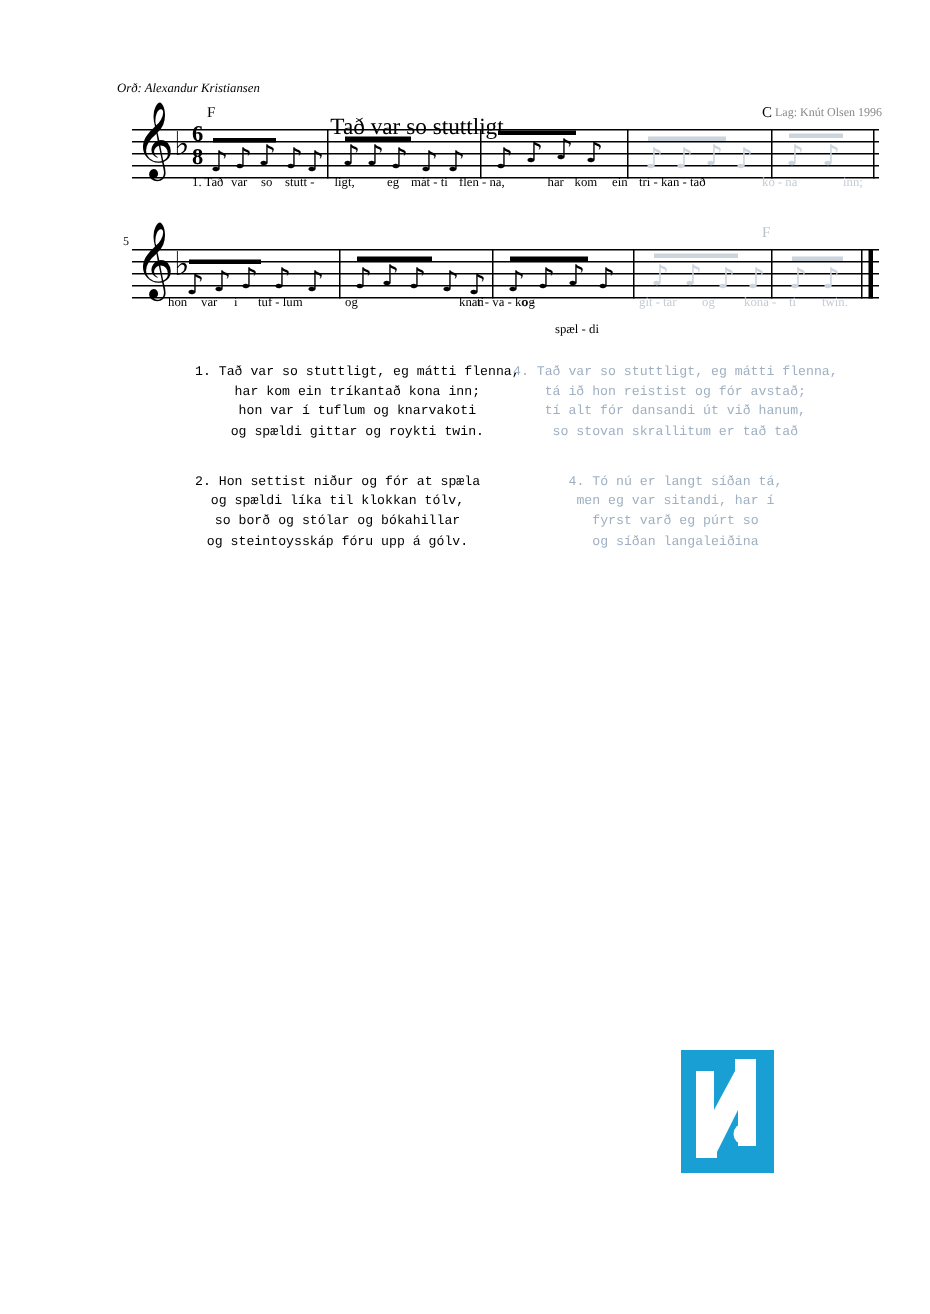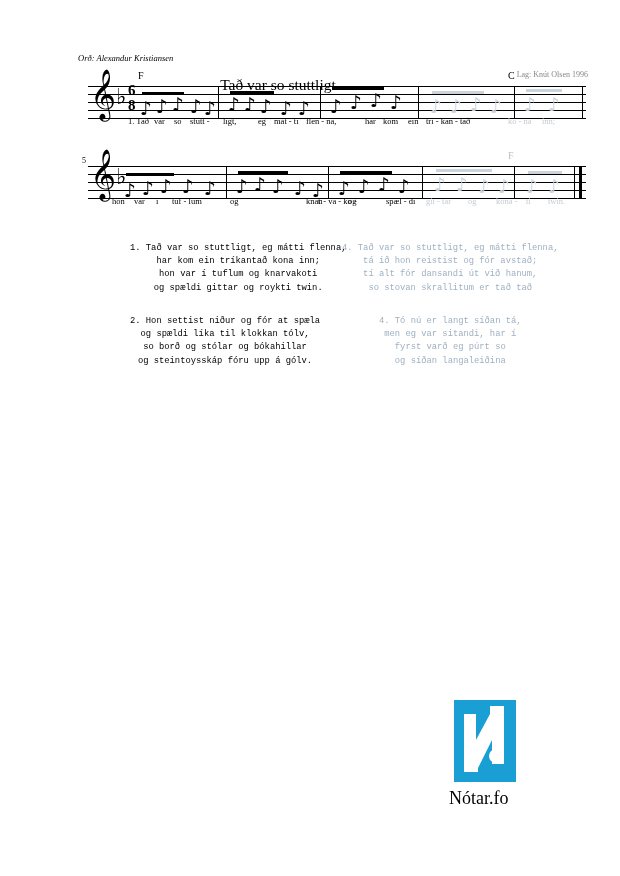--- a/index.html
+++ b/index.html
@@ -281,21 +281,21 @@
     <div class="lyric" style="left:112px;">stutt -</div>
     <div class="lyric" style="left:145px;">ligt,</div>
     <div class="lyric" style="left:180px;">eg</div>
     <div class="lyric" style="left:196px;">mát - ti</div>
     <div class="lyric" style="left:228px;text-align:center;">flen - na,</div>
     <div class="lyric" style="left:287px;">har</div>
     <div class="lyric" style="left:305px;">kom</div>
     <div class="lyric" style="left:330px;">ein</div>
     <div class="lyric" style="left:348px;">trí - kan - tað</div>
     <div class="lyric faded" style="left:430px;">ko - na</div>
-    <div class="lyric faded" style="left:464px;">inn;</div>
+    <div class="lyric faded" style="left:484px;">inn;</div>
   </div>
 
   <div class="system s2">
     <div class="sysnum">5</div>
 
     <div class="staff-lines">
       <i></i>
         <i></i>
         <i></i>
         <i></i>
@@ -345,21 +345,21 @@
     <div class="beam faded" style="left:450px; top:19px; width:34px;"></div>
 
     <div class="lyric" style="left:34px;text-align:right;">hon</div>
     <div class="lyric" style="left:56px;">var</div>
     <div class="lyric" style="left:78px;">í</div>
     <div class="lyric" style="left:94px;">tuf - lum</div>
     <div class="lyric" style="left:152px;">og</div>
     <div class="lyric" style="left:188px;margin-left:40px;">knar - va - ko -</div>
     <div class="lyric" style="left:240px;">ti</div>
     <div class="lyric" style="left:270px;">og</div>
-    <div class="lyric" style="left:308px;">spæl - di</div>
+    <div class="lyric" style="left:292px;margin-top:18px;">spæl - di</div>
     <div class="lyric faded" style="left:348px;">git - tar</div>
     <div class="lyric faded" style="left:390px;">og</div>
     <div class="lyric faded" style="left:418px;">kona -</div>
     <div class="lyric faded" style="left:448px;">ti</div>
     <div class="lyric faded" style="left:470px;">twin.</div>
   </div>
 
   <div class="verse-col vcol1">1. Tað var so stuttligt, eg mátti flenna,
 har kom ein tríkantað kona inn;
 hon var í tuflum og knarvakoti
@@ -376,16 +376,15 @@
 men eg var sitandi, har í
 fyrst varð eg púrt so
 og síðan langaleiðina</div>
 
   <div class="logo-wrap">
     <div class="logo-box"></div>
     <svg class="logo-n" viewBox="0 0 62 82">
       <path d="M10 72 L10 14 L22 14 L22 40 L36 14 L36 6 L50 6 L50 64 L38 64 L38 40 L24 68 L24 72 Z" fill="#ffffff"></path>
       <circle cx="42" cy="56" r="7" fill="#ffffff"></circle>
     </svg>
-    <div class="logo-text">Nótar.fo</div>
   </div>
 
 </div>
 
 </body></html>

